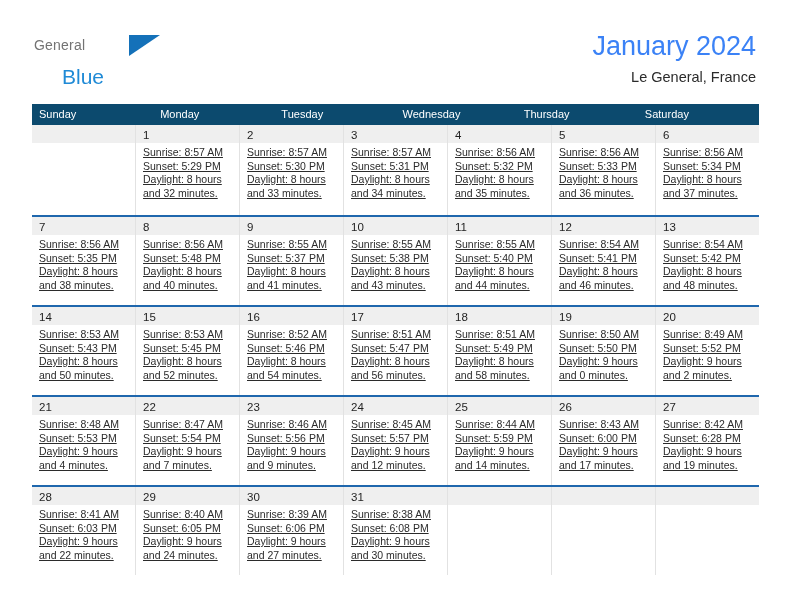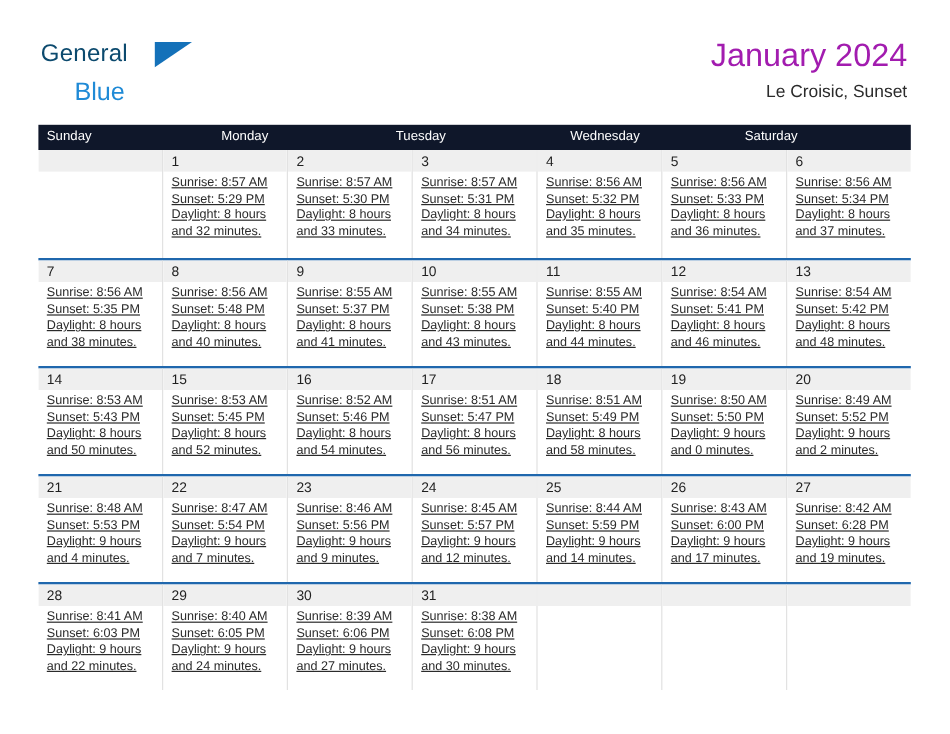--- a/index.html
+++ b/index.html
@@ -32,23 +32,23 @@
     position: absolute;
     left: 34px;
     top: 34px;
     width: 180px;
     height: 56px;
   }
   .brand-row1 {
     position: absolute;
     left: 0;
     top: 0;
-    font-size: 20px;
+    font-size: 14px;
     letter-spacing: .2px;
-    color: #0c4a6e;
+    color: #737373;
     line-height: 22px;
   }
   .brand-tri {
     position: absolute;
     left: 95px;
     top: 1px;
     width: 0;
     height: 0;
     border-left: 31px solid #1471b9;
     border-bottom: 21px solid transparent;
@@ -63,42 +63,42 @@
   }
 
   .title-block {
     position: absolute;
     right: 36px;
     top: 30px;
     text-align: right;
   }
   .cal-title {
     font-size: 27px;
-    color: #a21caf;
+    color: #3b82f6;
     line-height: 32px;
     white-space: nowrap;
   }
   .cal-subtitle {
     margin-top: 6px;
     font-size: 14.5px;
     color: #2b2b2b;
     line-height: 18px;
     white-space: nowrap;
   }
 
   
   .calendar {
     position: absolute;
     left: 32px;
     top: 104px;
     width: 727px;
   }
   .dow-row {
     display: flex;
-    background: #0f172a;
+    background: #0c4a6e;
     height: 21px;
   }
   .dow {
     flex: 1 1 0;
     color: #ffffff;
     font-size: 11px;
     line-height: 21px;
     padding-left: 7px;
     box-sizing: border-box;
     white-space: nowrap;
@@ -153,31 +153,32 @@
   <div class="header">
 
     <div class="brand">
       <span class="brand-row1">General</span>
       <span class="brand-tri"></span>
       <span class="brand-row2">Blue</span>
     </div>
 
     <div class="title-block">
       <div class="cal-title">January 2024</div>
-      <div class="cal-subtitle">Le Croisic, Sunset</div>
+      <div class="cal-subtitle">Le General, France</div>
     </div>
 
   </div>
 
   <div class="calendar">
     <div class="dow-row">
       <div class="dow">Sunday</div>
       <div class="dow">Monday</div>
       <div class="dow">Tuesday</div>
       <div class="dow">Wednesday</div>
+      <div class="dow">Thursday</div>
       <div class="dow">Saturday</div>
     </div>
 
     <div id="weeks-container">
         <div class="week">
           <div class="cell empty">
             <div class="daynum-strip"><span class="daynum"></span></div>
             <div class="cell-body">
               <div class="cell-line"></div>
               <div class="cell-line"></div>

